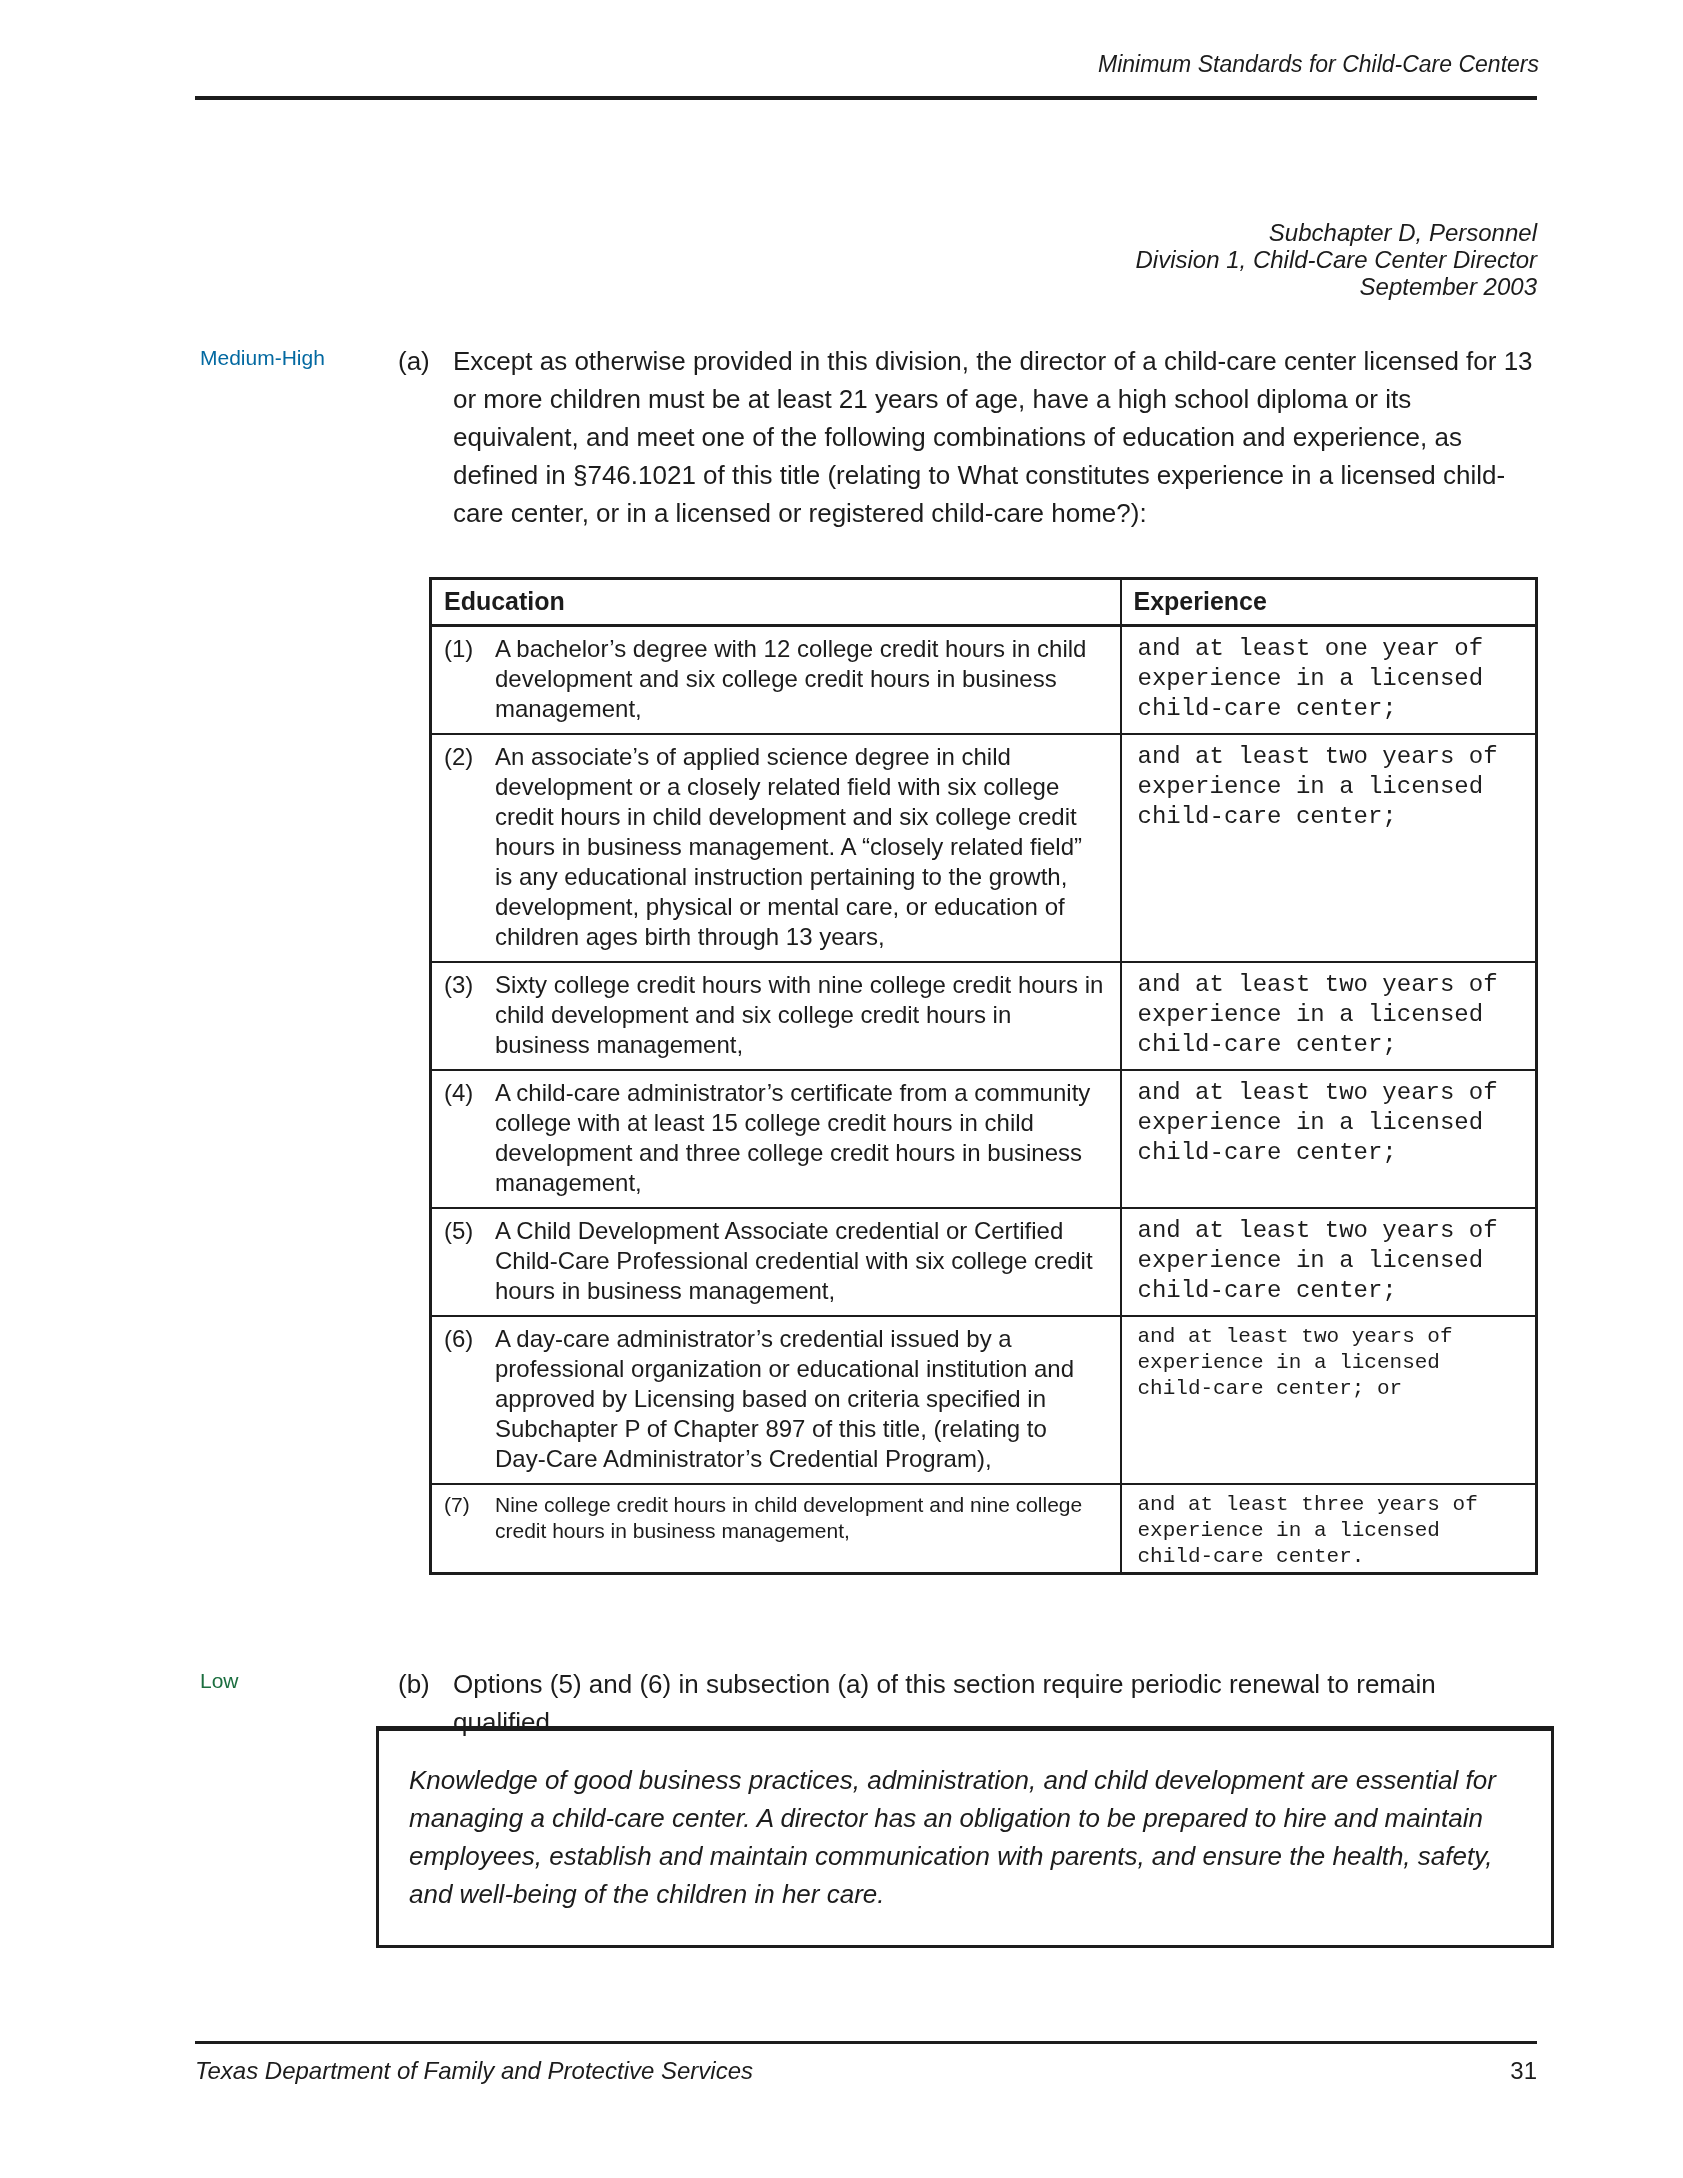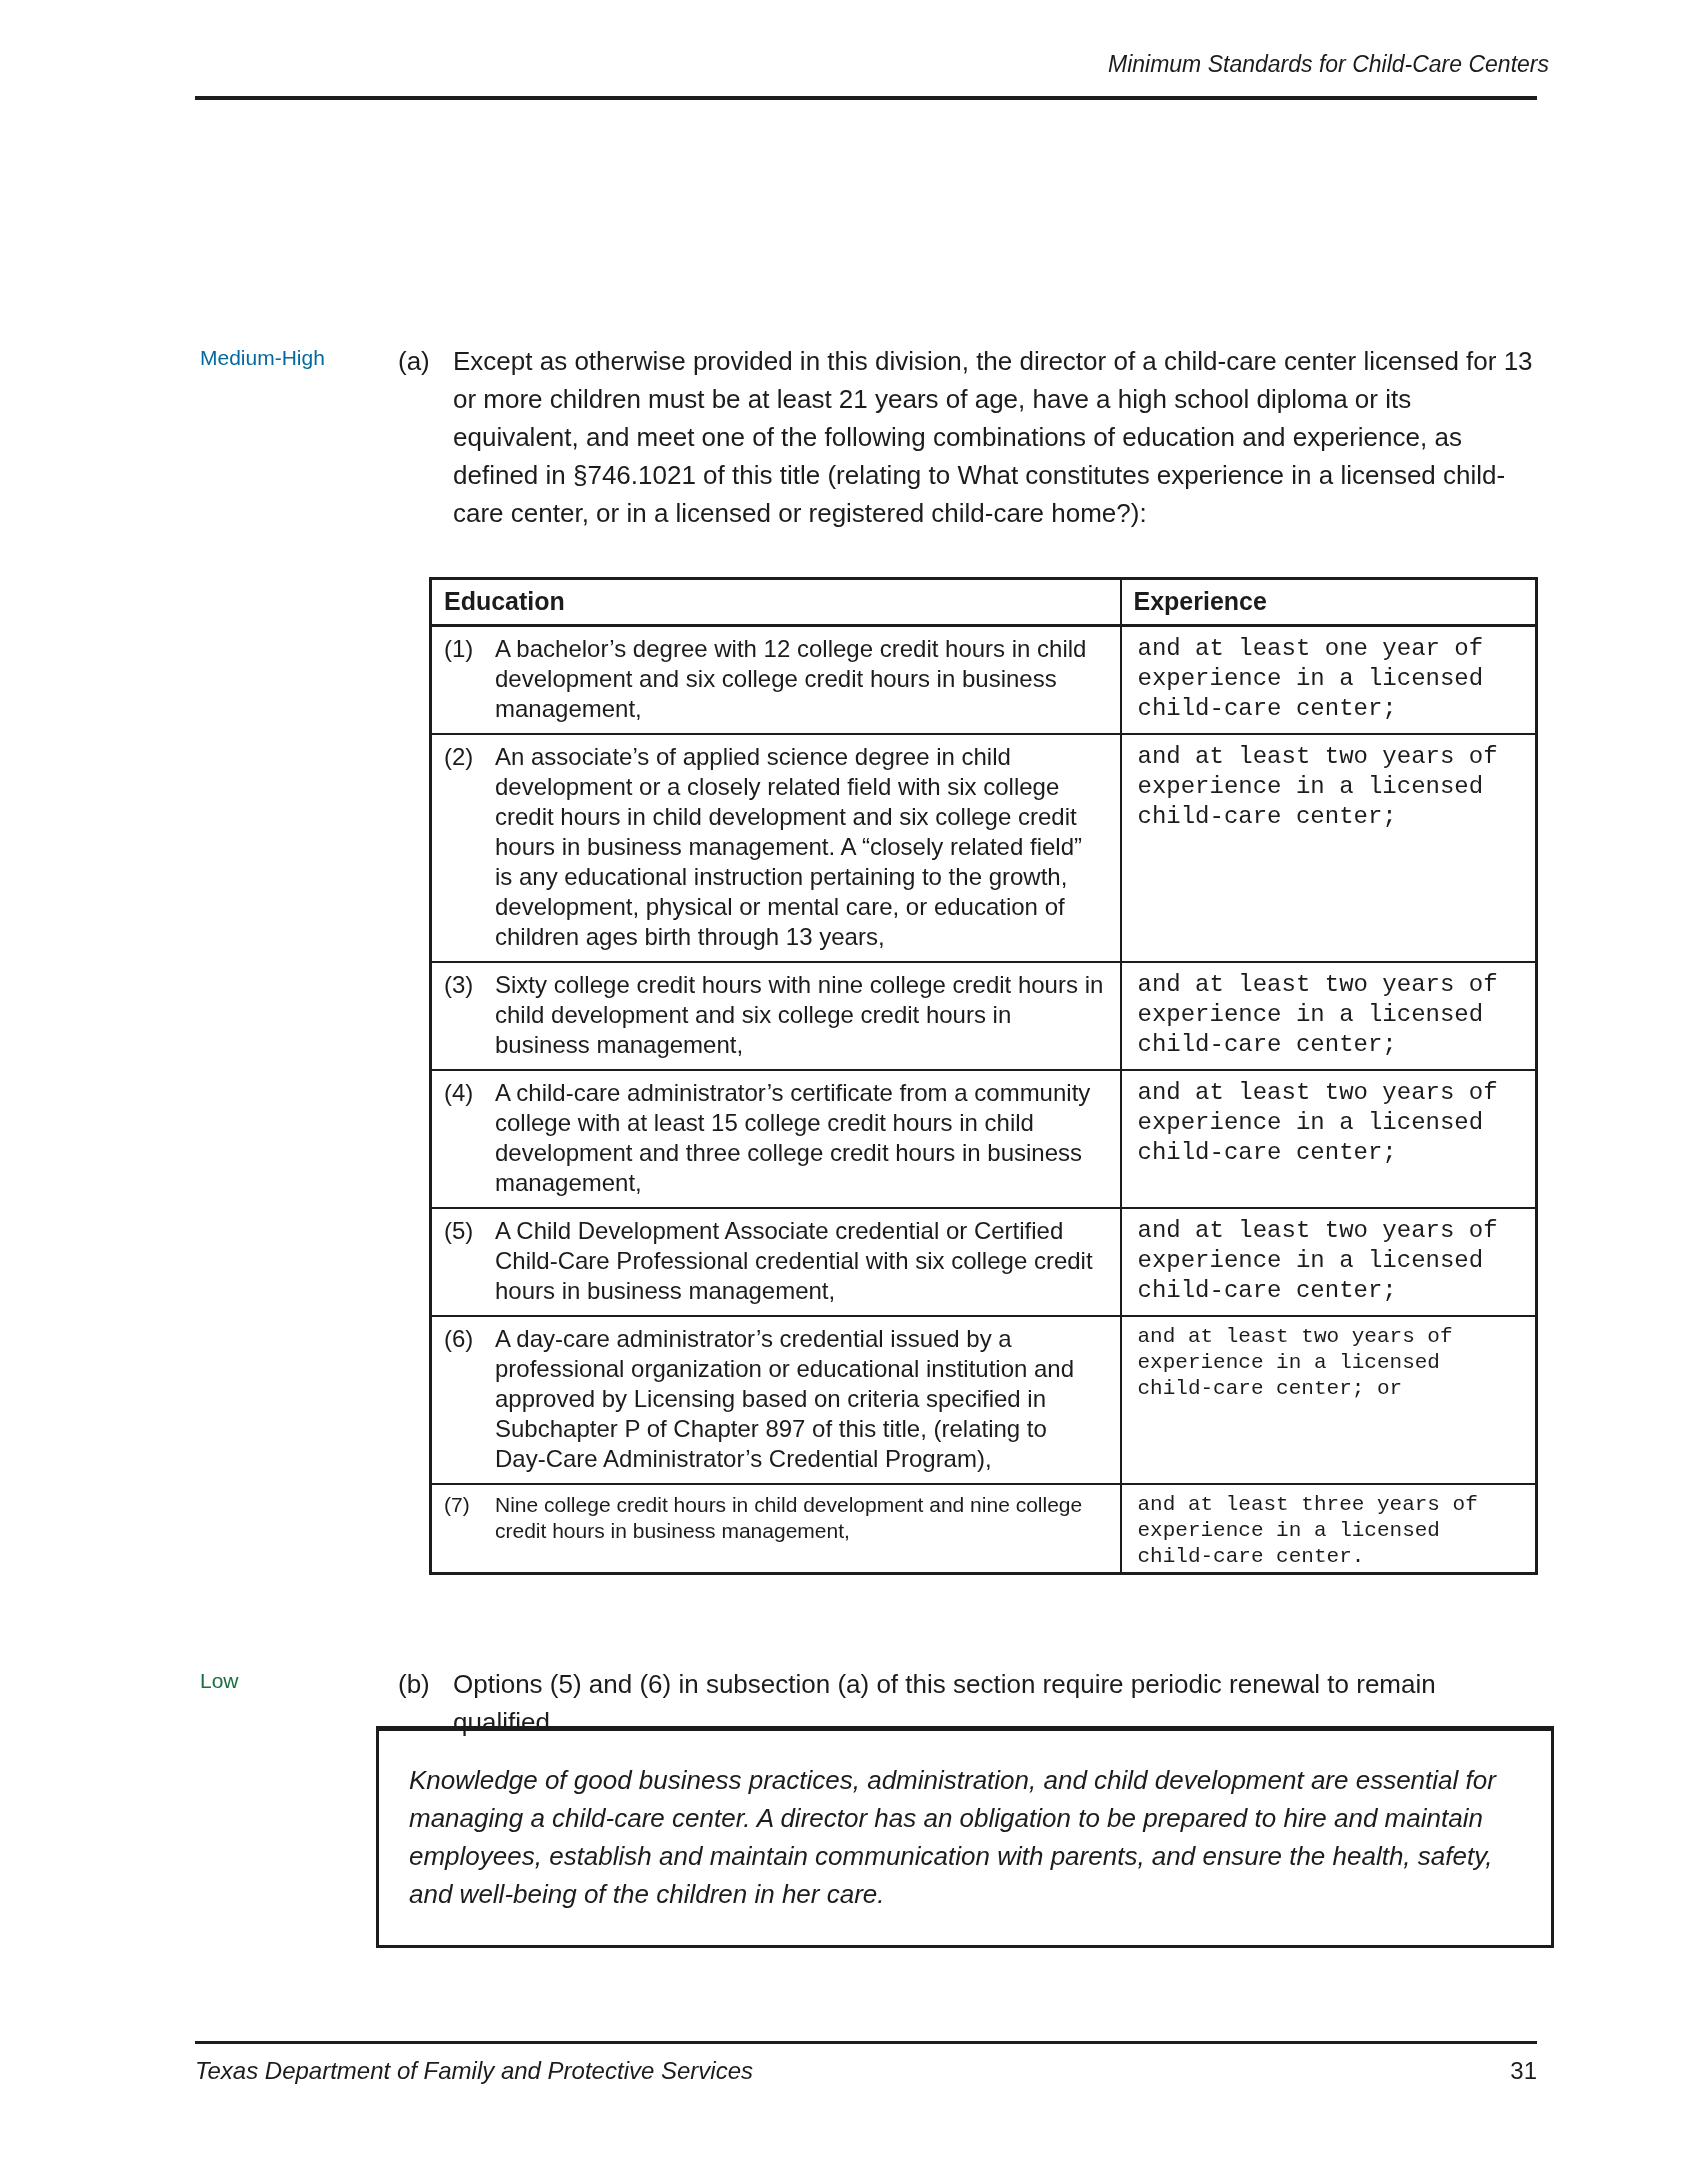--- a/index.html
+++ b/index.html
@@ -6,21 +6,21 @@
   .page{
     position:relative;
     width:1683px;height:2178px;
     background:#ffffff;
     color:#1c1c1c;
     font-family:"Liberation Sans", sans-serif;
     overflow:hidden;
     margin:0 auto;
   }
   .running-head{
-    position:absolute;top:51px;right:134px;
+    position:absolute;top:51px;right:144px;
     font-style:italic;font-size:23px;
   }
   .header-rule{
     position:absolute;top:96px;left:195px;right:146px;
     height:4px;background:#1c1c1c;
   }
   .doc-title{
     position:absolute;top:139px;left:195px;width:1356px;
     font-weight:bold;font-size:31px;line-height:39px;
   }
@@ -86,20 +86,25 @@
 </style>
 </head>
 <body>
 
 <div class="page">
 
   <div class="running-head">Minimum Standards for Child-Care Centers</div>
   <div class="header-rule"></div>
 
 
+  <div class="subchapter">
+    <div>Subchapter D, Personnel</div>
+    <div>Division 1, Child-Care Center Director</div>
+    <div>September 2003</div>
+  </div>
 
   <div class="section section-a">
     <span class="weight-label" style="color: #0369a1;">Medium-High</span>
     <div class="para">
       <span class="para-num">(a)</span>
       <div class="para-text">Except as otherwise provided in this division, the director of a child-care center licensed for 13 or more children must be at least 21 years of age, have a high school diploma or its equivalent, and meet one of the following combinations of education and experience, as defined in §746.1021 of this title (relating to What constitutes experience in a licensed child-care center, or in a licensed or registered child-care home?):</div>
     </div>
   </div>
 
   <table class="qual-table">

